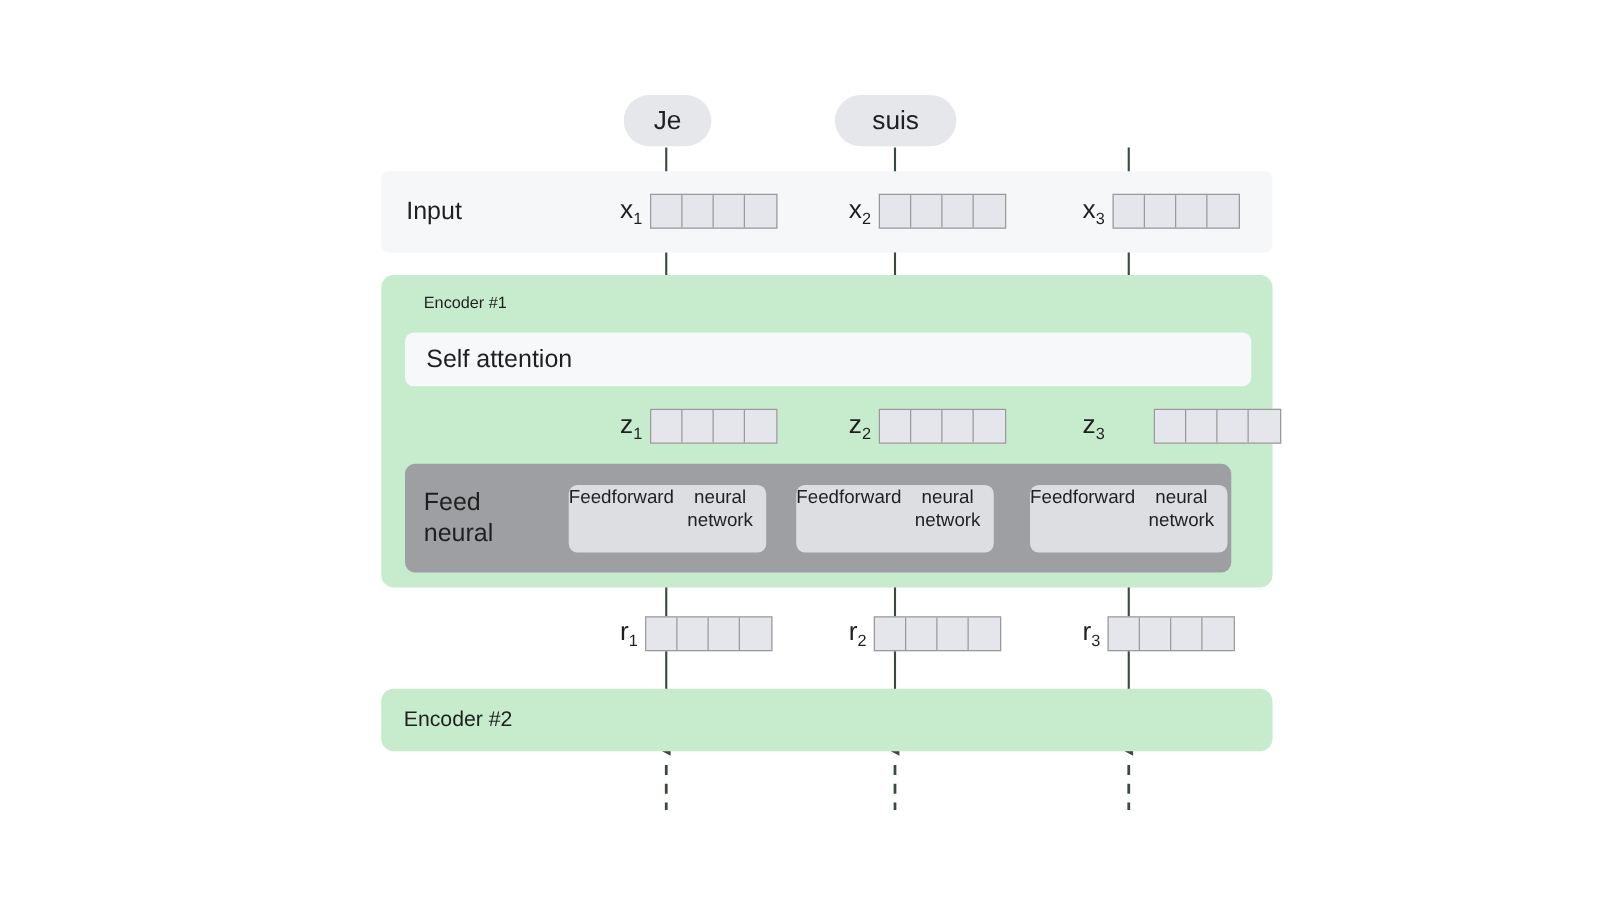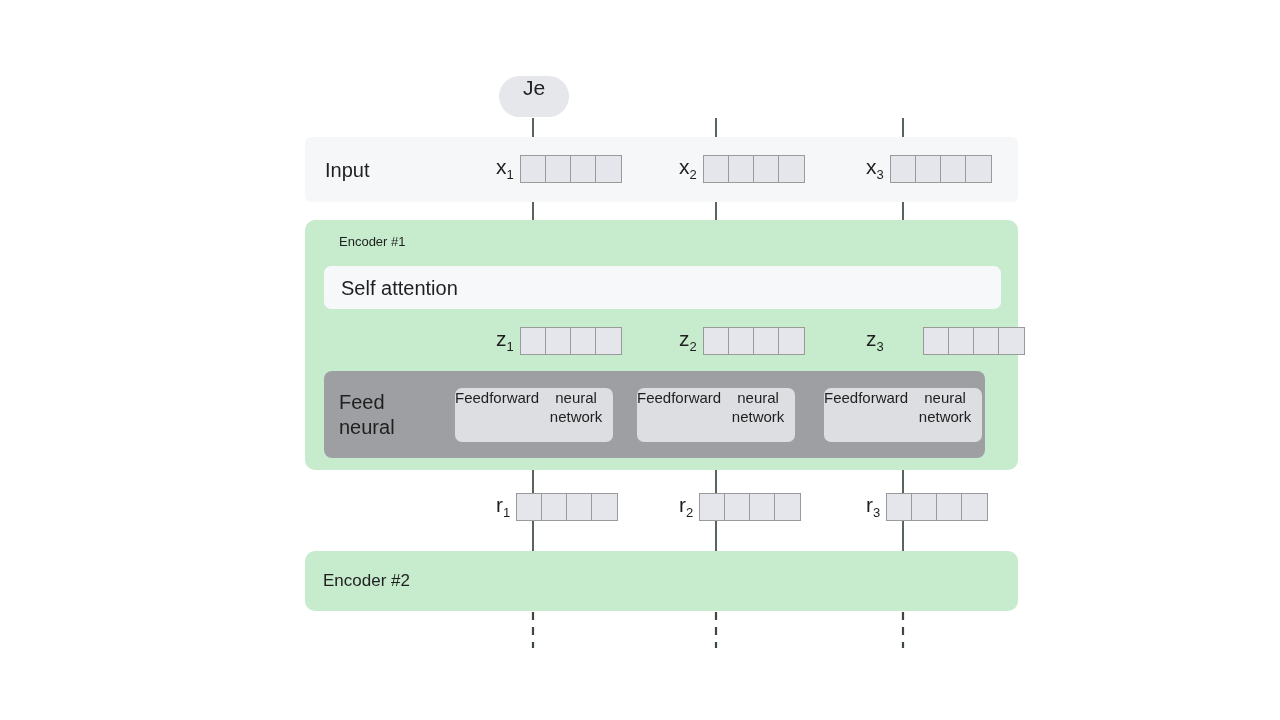--- a/index.html
+++ b/index.html
@@ -38,21 +38,21 @@
     top: 220px;
     width: 713px;
     height: 250px;
     background: #c6ebcd;
     border-radius: 10px;
   }
   .panel-encoder2 {
     left: 305px;
     top: 551px;
     width: 713px;
-    height: 60px;
+    height: 50px;
     background: #c6ebcd;
     border-radius: 10px;
   }
 
   .panel-label {
     position: absolute;
     color: #1f1f1f;
     font-size: 19px;
     white-space: nowrap;
   }
@@ -132,20 +132,21 @@
   }
 
   
   .bubble {
     position: absolute;
     top: 76px;
     height: 41px;
     background: #e6e7ea;
     border-radius: 21px;
     display: flex;
+    align-items: center;
     justify-content: center;
     font-size: 21px;
     color: #202124;
     white-space: nowrap;
     padding: 0 22px;
     box-sizing: border-box;
   }
 
   
   .vecgroup {
@@ -259,20 +260,23 @@
     <span>neural network</span>
   </div>
 
   <div class="panel panel-encoder2">
     <div class="panel-label label-enc2">Encoder #2</div>
   </div>
 
   <div class="bubble" style="left:499px;width:70px;">
     <span>Je</span>
   </div>
+  <div class="bubble" style="left:668px;width:97px;">
+    <span>suis</span>
+  </div>
 
   <div class="vecgroup" style="left:452px;top:155px;">
     <span class="veclabel"><span>x</span><sub>1</sub></span>
     <span class="vecbox">
       <i class="cell"></i>
         <i class="cell"></i>
         <i class="cell"></i>
         <i class="cell"></i>
     </span>
   </div>

